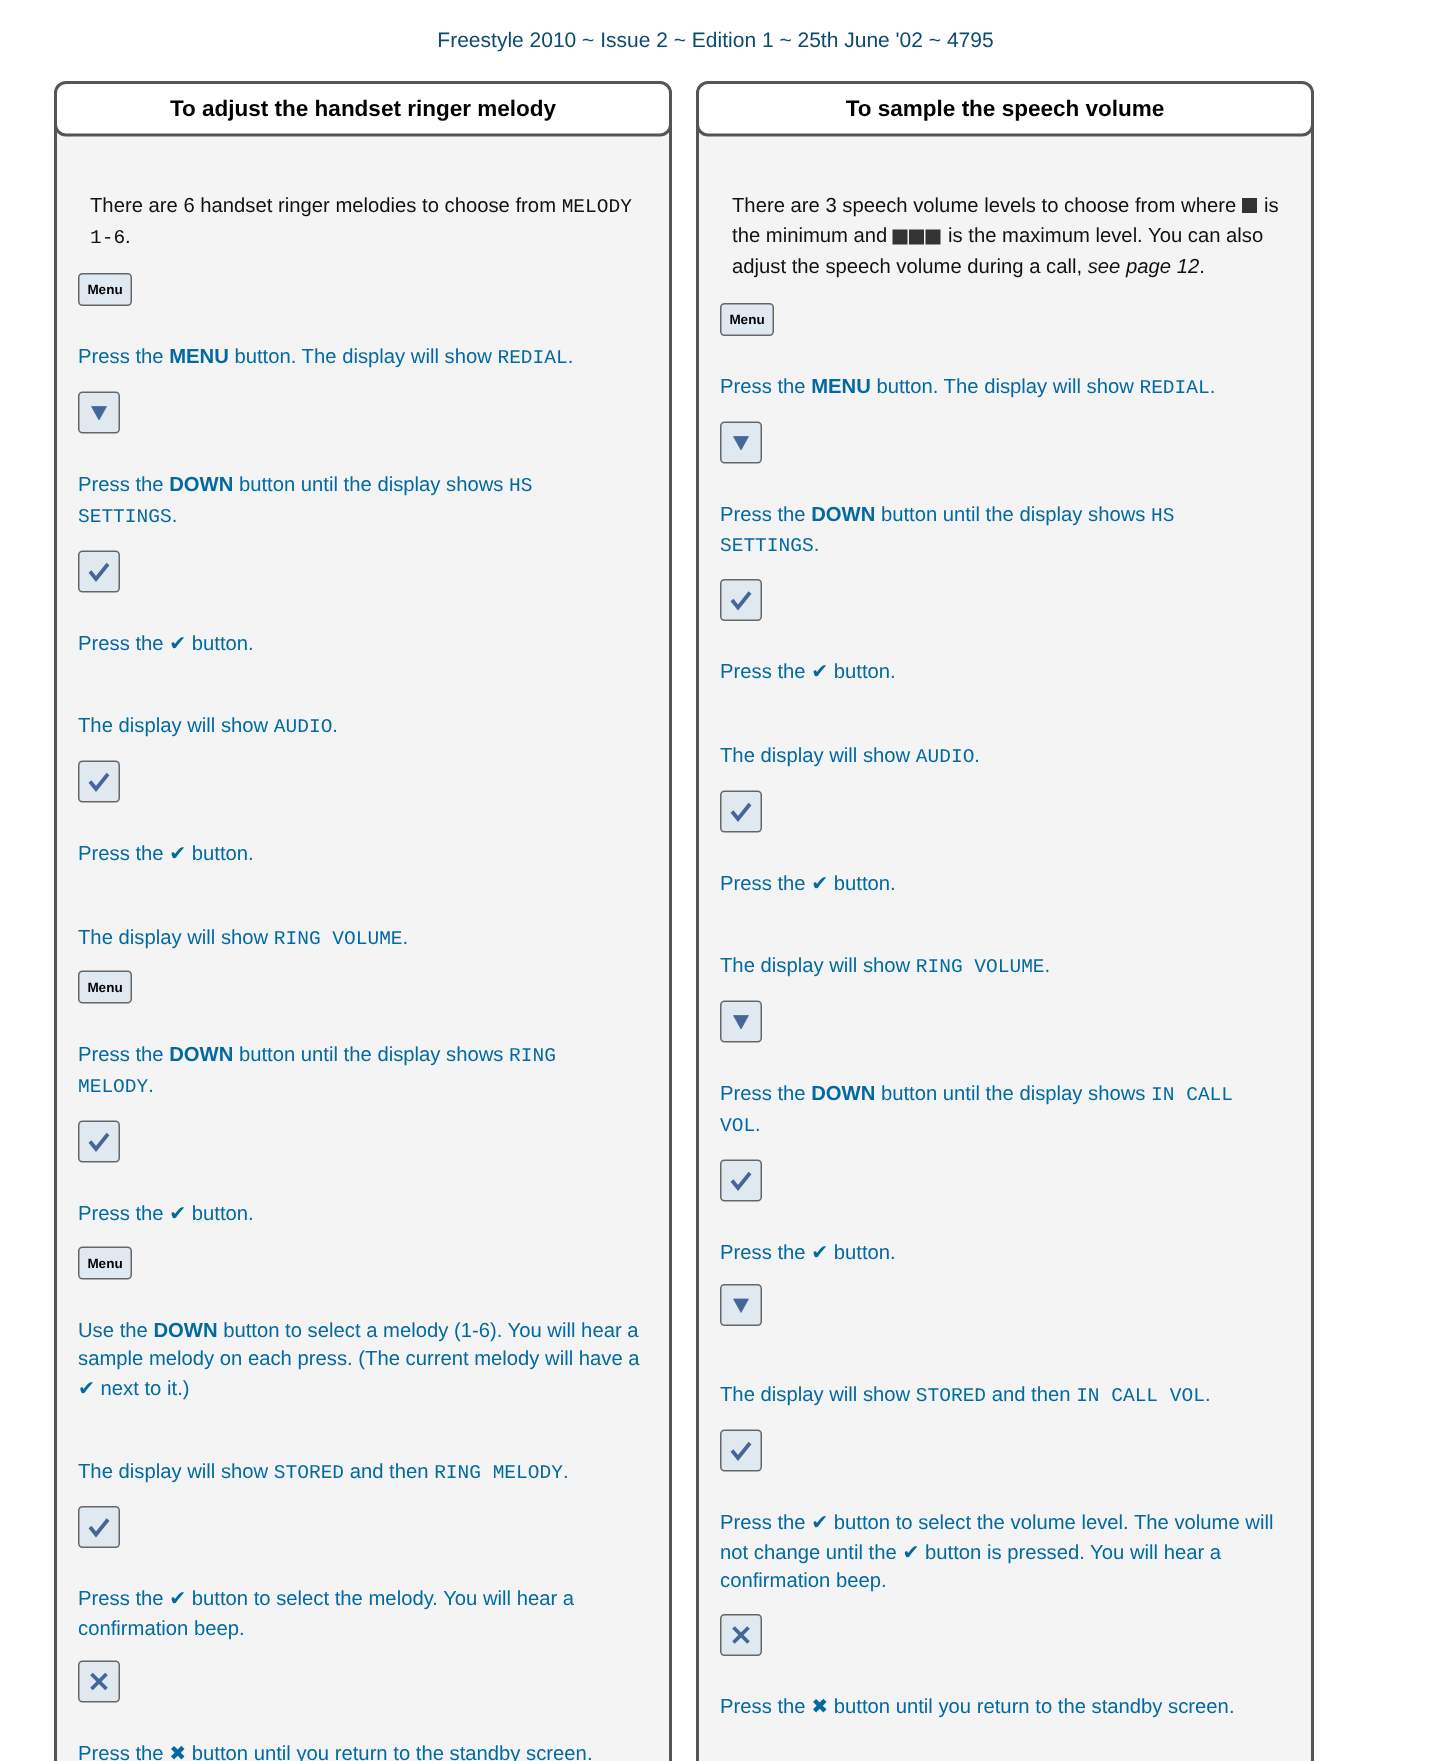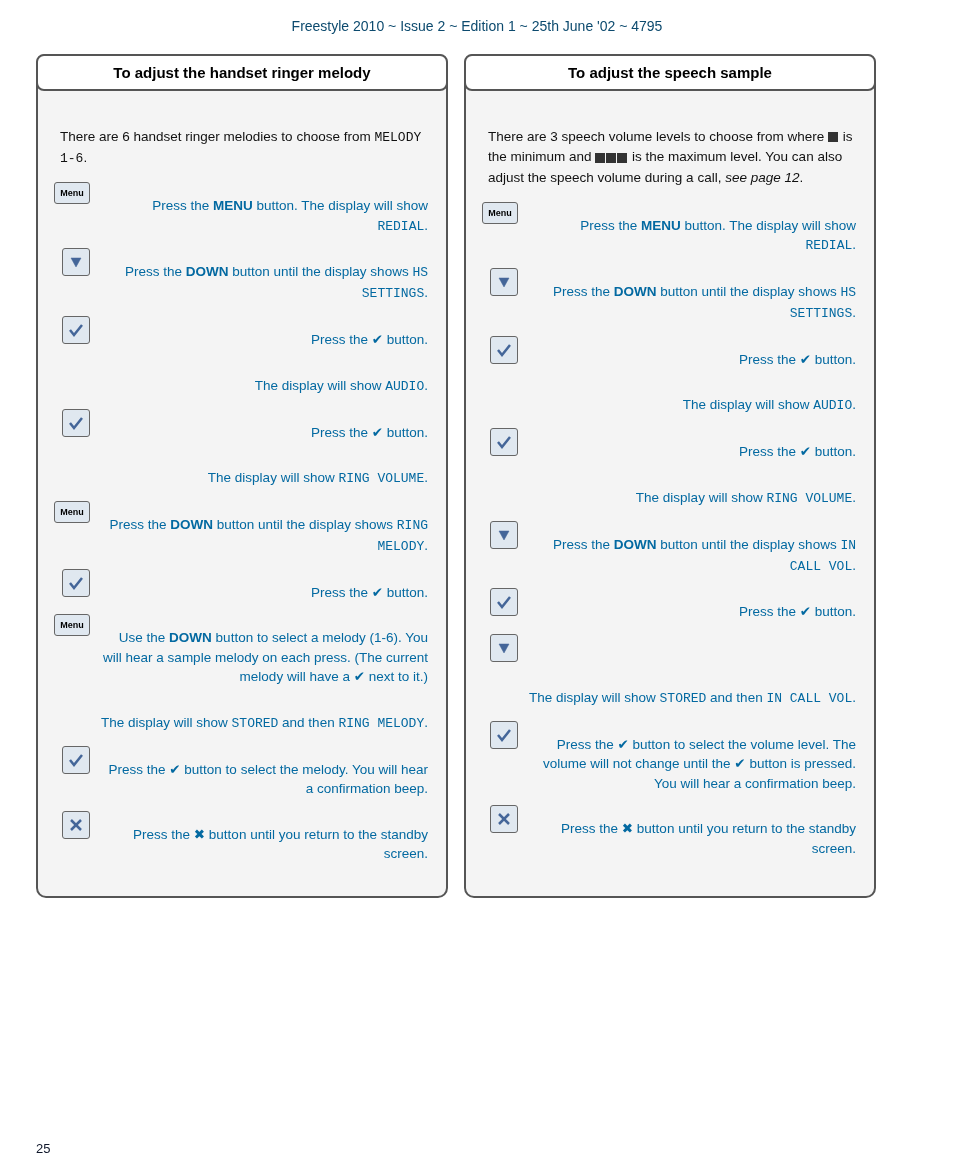--- a/index.html
+++ b/index.html
@@ -76,24 +76,24 @@
 
     .panel-body {
       padding: 32px 18px 6px 14px;
       display: flex;
       flex-direction: column;
       gap: 0;
     }
 
     .step-row {
       display: flex;
+      flex-direction: column;
       align-items: flex-start;
       margin-bottom: 10px;
       gap: 8px;
-      text-align: right;
     }
 
     .step-icon {
       flex-shrink: 0;
       width: 38px;
       margin-top: 2px;
     }
 
     .step-text {
       flex: 1;
@@ -258,21 +258,21 @@
         <line x1="13" y1="3" x2="3" y2="13" stroke="#446699" stroke-width="2.5"></line>
       </svg>
     </div></div>
             <div class="step-text">Press the ✖ button until you return to the standby screen.</div>
           </div>
         </div>
     </div>
   </div>
 
   <div class="panel">
-    <div class="panel-header">To adjust the speech sample</div>
+    <div class="panel-header">To sample the speech volume</div>
     <div class="panel-body">
 
       <div class="intro-text">
         There are 3 speech volume levels to choose from where <span class="sq"></span> is the minimum and <span class="sq"></span><span class="sq"></span><span class="sq"></span> is the maximum level. You can also adjust the speech volume during a call, <em>see page 12</em>.
       </div>
 
       <div id="right-steps">
           <div class="step-row">
             <div class="step-icon"><div class="btn-icon btn-menu" style="font-size:9px;font-weight:bold;letter-spacing:0;">Menu</div></div>
             <div class="step-text">Press the <b>MENU</b> button. The display will show <span class="mono">REDIAL</span>.</div>

